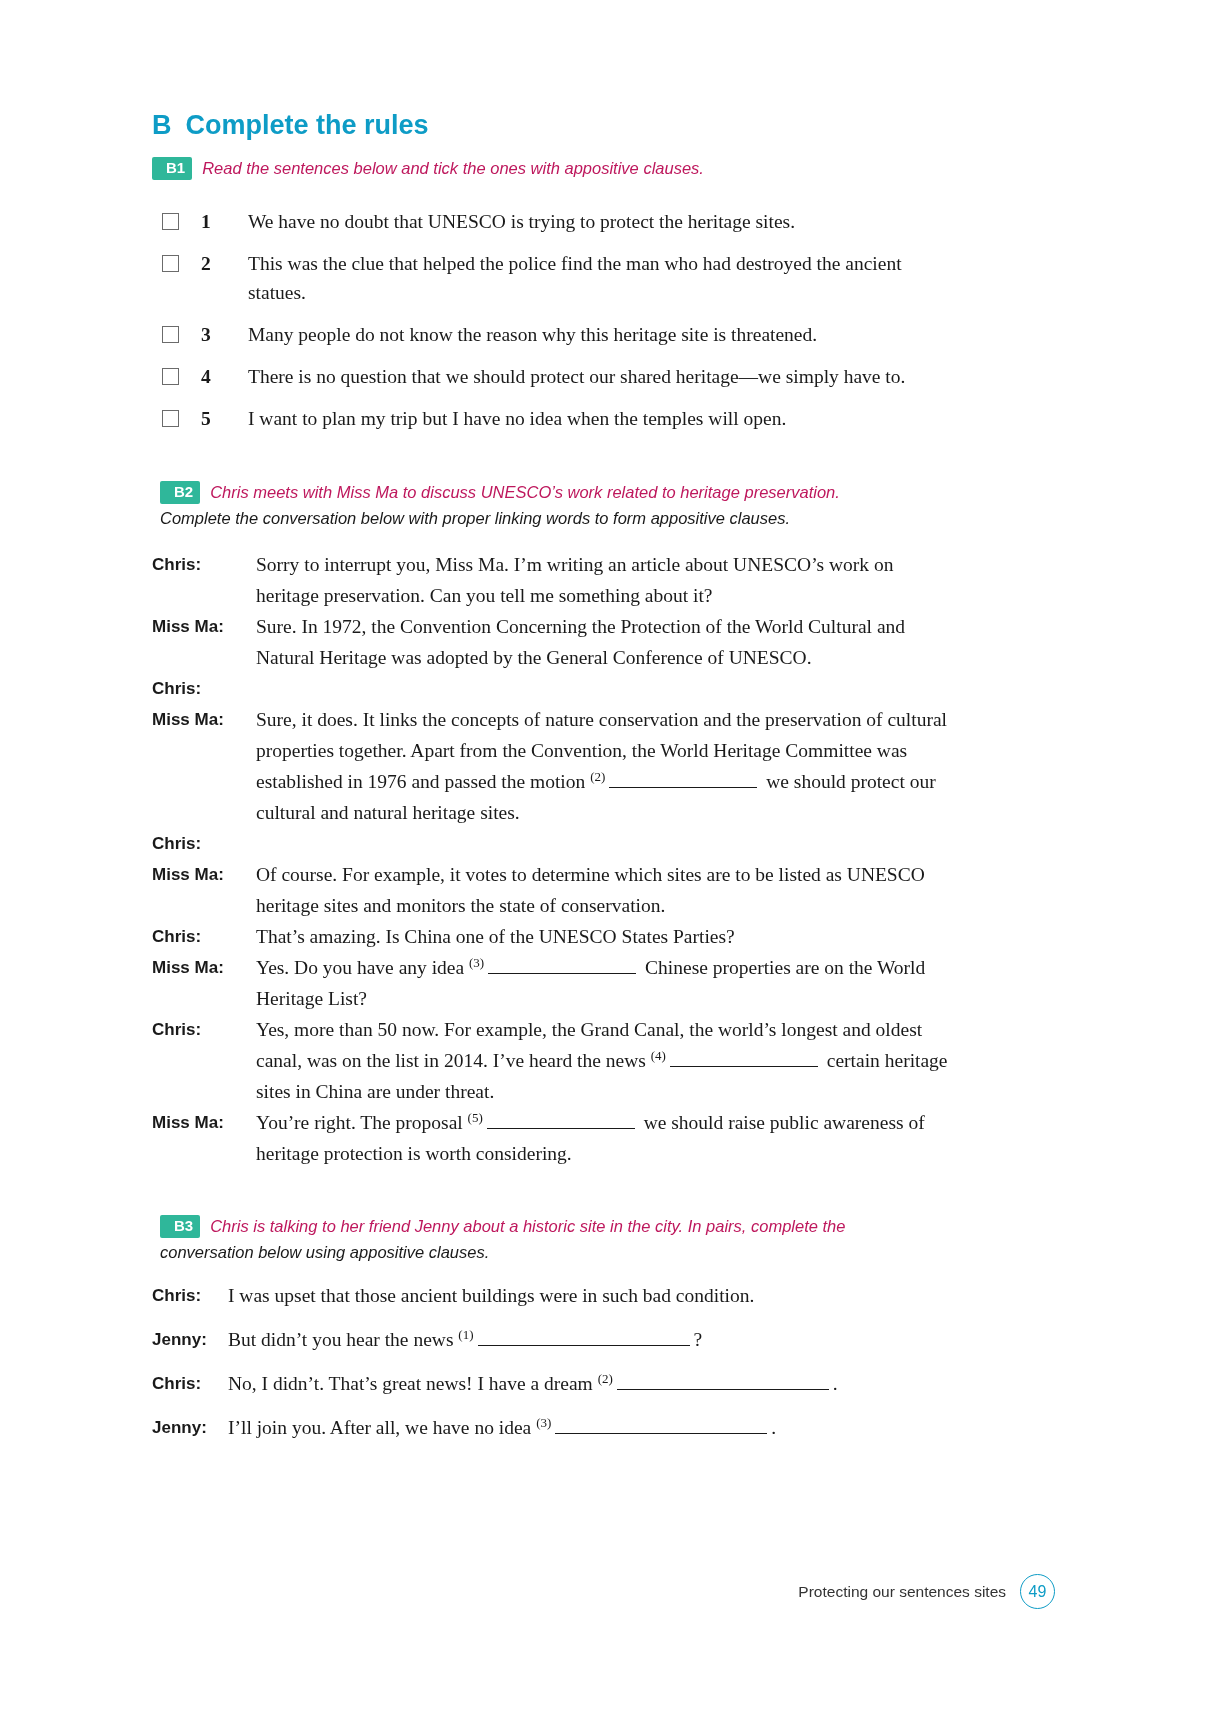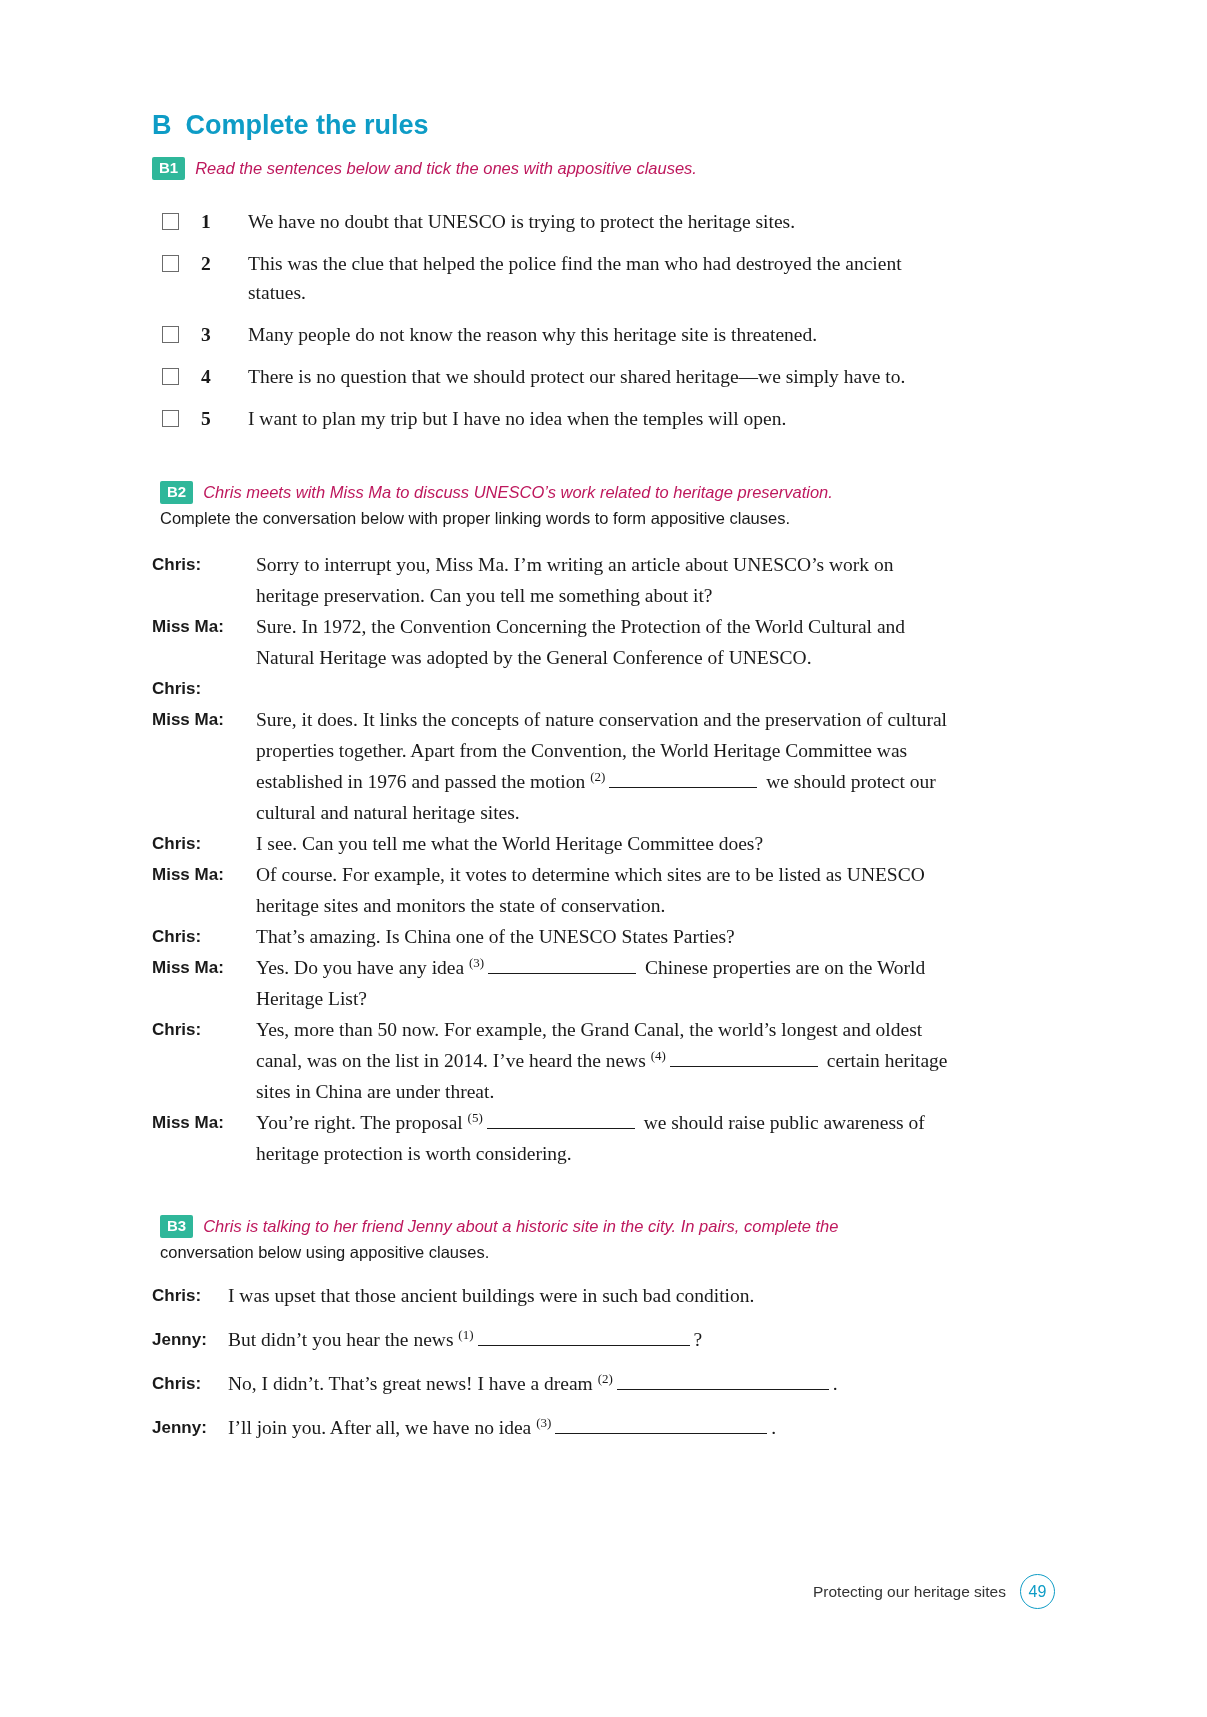--- a/index.html
+++ b/index.html
@@ -57,35 +57,36 @@
     margin-top: 6px;
   }
   .badge {
     display: inline-block;
     background: #2fb79a;
     color: #ffffff;
     font-family: "Liberation Sans", sans-serif;
     font-weight: bold;
     font-size: 15px;
     line-height: 20px;
-    padding: 1px 7px 2px 7px;
+    padding: 1px 7px 2px 14px;
     border-radius: 2px;
     position: relative;
     top: 2px;
     white-space: nowrap;
   }
   .task-instr {
     font-family: Liberation Sans, sans-serif;
     font-style: italic;
     font-size: 16.5px;
     line-height: 26px;
     color: #be185d;
   }
   .task-instr-block {
     font-family: "Liberation Sans", sans-serif;
+    font-style: italic;
     font-size: 16.5px;
     line-height: 26px;
     color: #1a1a1a;
   }
 
   
   .b1-list {
     margin-top: 26px;
     margin-left: 10px;
   }
@@ -286,21 +287,20 @@
           <span class="d-spk">Chris:</span>
         </div>
 
         <div class="d-row">
           <span class="d-spk">Miss Ma:</span>
           <span class="d-text"><span>Sure, it does. It links the concepts of nature conservation and the preservation of cultural properties together. Apart from the Convention, the World Heritage Committee was established in 1976 and passed the motion </span><sup class="num">(2)</sup><span class="blank-s"></span><span> we should protect our cultural and natural heritage sites.</span></span>
         </div>
 
         <div class="d-row">
           <span class="d-spk">Chris:</span>
-          <span class="d-text"><span>I see. Can you tell me what the World Heritage Committee does?</span></span>
         </div>
 
         <div class="d-row">
           <span class="d-spk">Miss Ma:</span>
           <span class="d-text"><span>Of course. For example, it votes to determine which sites are to be listed as UNESCO heritage sites and monitors the state of conservation.</span></span>
         </div>
 
         <div class="d-row">
           <span class="d-spk">Chris:</span>
           <span class="d-text"><span>That’s amazing. Is China one of the UNESCO States Parties?</span></span>
@@ -354,16 +354,16 @@
           <span class="b3-spk">Jenny:</span>
           <span class="b3-text"><span>I’ll join you. After all, we have no idea </span><sup class="num">(3)</sup><span class="blank-l"></span><span>.</span></span>
         </div>
 
       </div>
     </div>
 
   </div>
 
   <div class="footer">
-    <span class="footer-text">Protecting our heritage sites</span>
+    <span class="footer-text">Protecting our sentences sites</span>
     <span class="page-num">49</span>
   </div>
 </div>
 
 </body></html>

